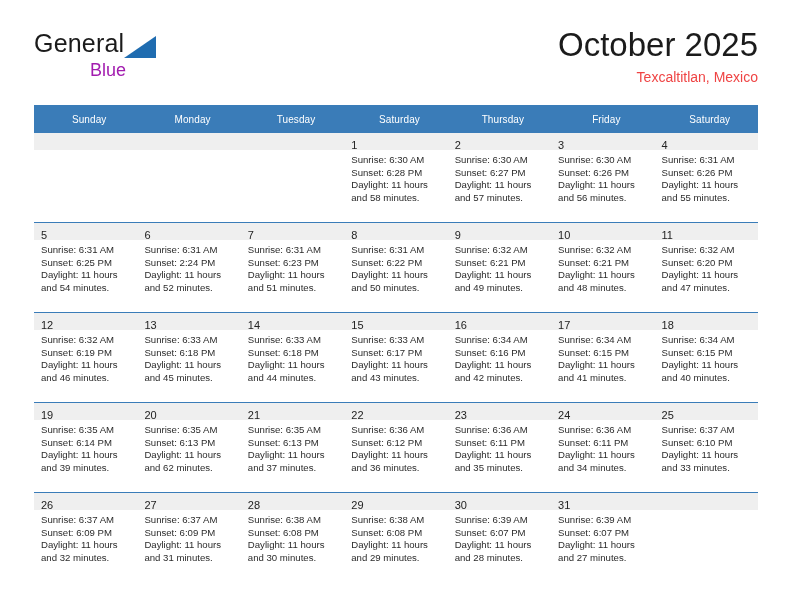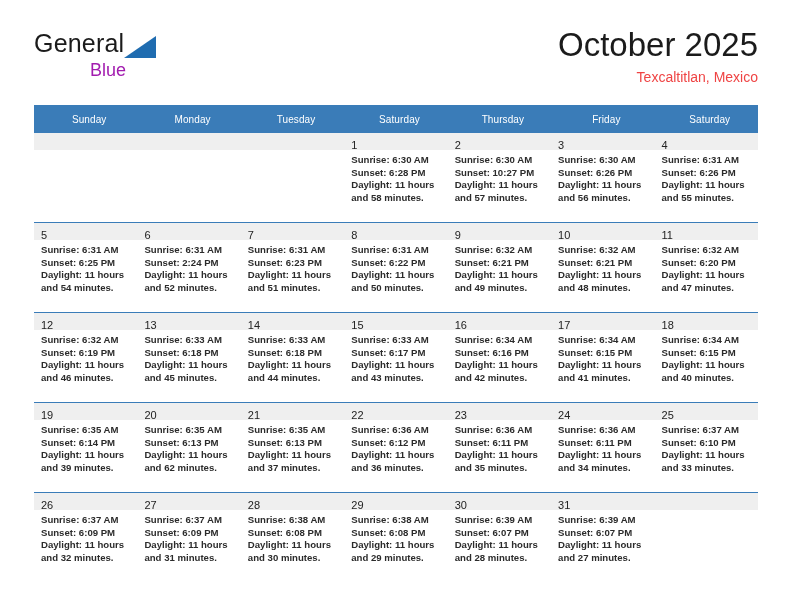--- a/index.html
+++ b/index.html
@@ -137,21 +137,20 @@
     padding: 2px 0 1px 7px;
     box-sizing: border-box;
   }
   .daynum {
     font-size: 11px;
     color: #222222;
     line-height: 14px;
   }
   .cell-body {
     padding: 4px 6px 0 7px;
-    font-weight: bold;
   }
   .cell-body .line {
     font-size: 9.6px;
     line-height: 12.6px;
     color: #2b2b2b;
     white-space: nowrap;
   }
 </style>
 </head>
 <body>
@@ -212,21 +211,21 @@
                 <div class="line">Sunrise: 6:30 AM</div>
                 <div class="line">Sunset: 6:28 PM</div>
                 <div class="line">Daylight: 11 hours</div>
                 <div class="line">and 58 minutes.</div>
               </div>
             </td>
             <td class="">
               <div class="daynum-band"><span class="daynum">2</span></div>
               <div class="cell-body">
                 <div class="line">Sunrise: 6:30 AM</div>
-                <div class="line">Sunset: 10:27 PM</div>
+                <div class="line">Sunset: 6:27 PM</div>
                 <div class="line">Daylight: 11 hours</div>
                 <div class="line">and 57 minutes.</div>
               </div>
             </td>
             <td class="">
               <div class="daynum-band"><span class="daynum">3</span></div>
               <div class="cell-body">
                 <div class="line">Sunrise: 6:30 AM</div>
                 <div class="line">Sunset: 6:26 PM</div>
                 <div class="line">Daylight: 11 hours</div>

